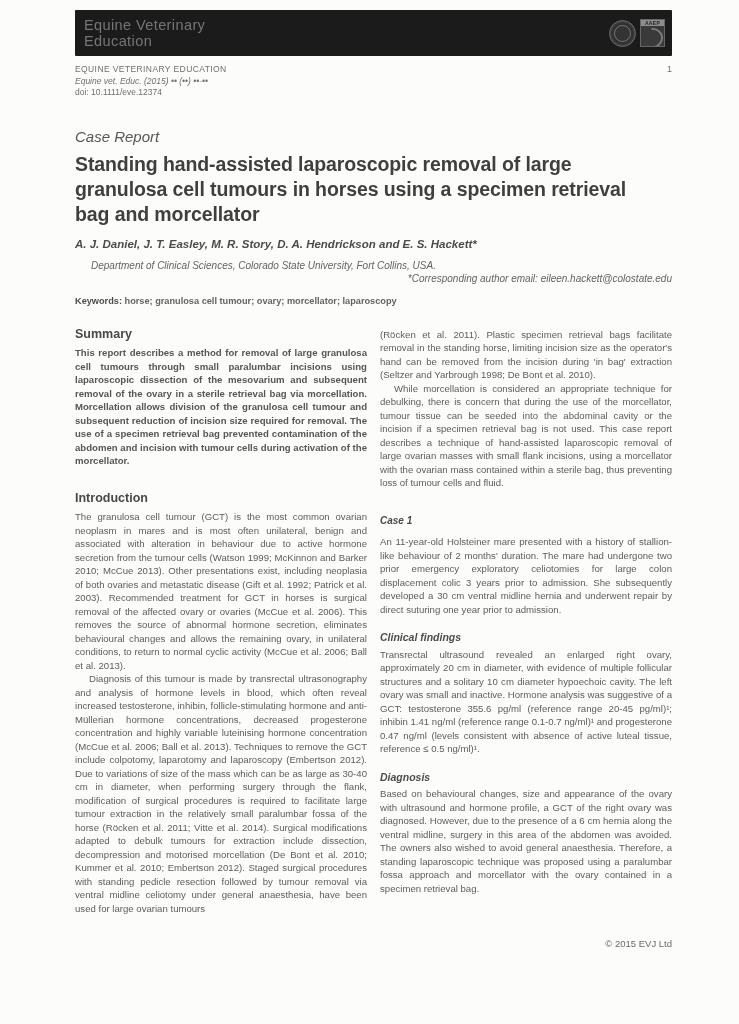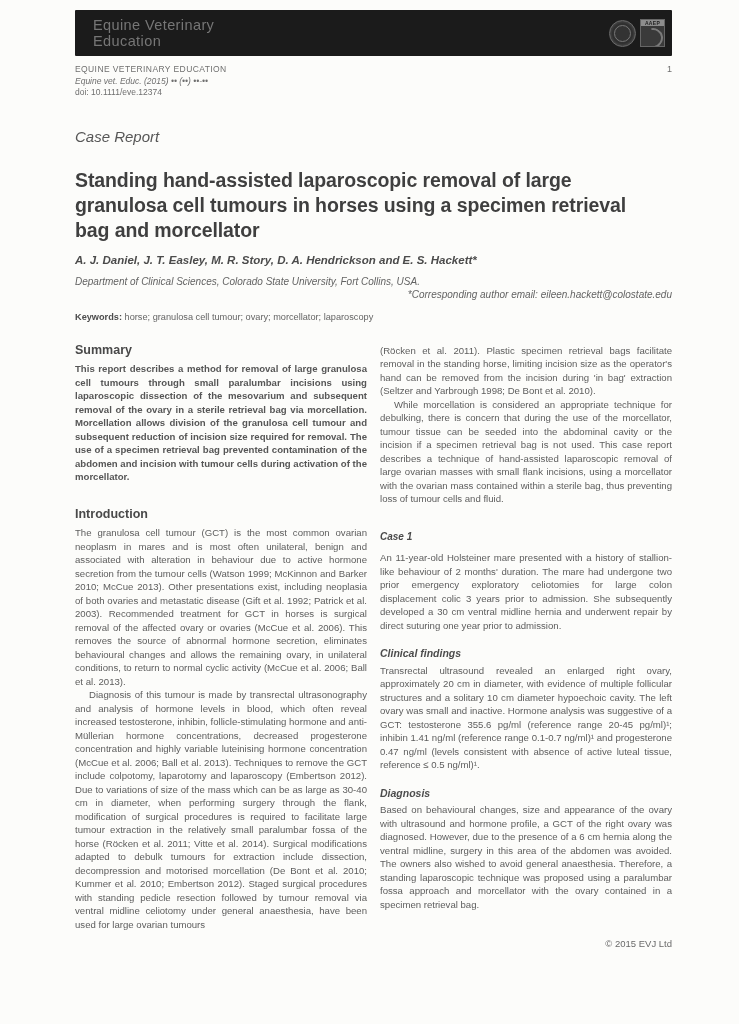--- a/index.html
+++ b/index.html
@@ -14,21 +14,21 @@
   }
   .content { position:absolute; left:75px; top:10px; width:597px; }
 
   
   .banner {
     height:46px; background:#1b1b1b;
     display:flex; justify-content:space-between; align-items:center;
     padding:0 7px 0 9px; box-sizing:border-box;
     border-radius:1px;
   }
-  .banner-title { color:#767676; font-size:14.5px; line-height:16px; letter-spacing:0.4px;margin-left:9px; }
+  .banner-title { color:#767676; font-size:14.5px; line-height:16px; letter-spacing:0.4px; }
   .banner-logos { display:flex; align-items:center; gap:4px; }
   .seal {
     width:27px; height:27px; border-radius:50%;
     background:radial-gradient(circle at 50% 50%, #555 0%, #2e2e2e 55%, #444 70%, #262626 100%);
     border:1.5px solid #6a6a6a; box-sizing:border-box;
     display:flex; align-items:center; justify-content:center;
   }
   .seal-inner { width:15px; height:15px; border-radius:50%; border:1px solid #777; background:#333; }
   .sq-logo {
     width:25px; height:28px; background:#3a3a3a; border:1px solid #666;
@@ -46,21 +46,21 @@
 
   
   .section-label { margin-top:29px; font-style:italic; font-size:15px; color:#565656; }
   .article-title {
     margin-top:7px; font-size:19.5px; font-weight:bold; line-height:25px;
     color:#3f3f3f; letter-spacing:-0.1px; width:580px;
   }
   .authors { margin-top:11px; font-size:11.5px; font-weight:bold; font-style:italic; color:#4b4b4b; }
   .affiliation { margin-top:9px; font-size:10px; font-style:italic; line-height:13px; color:#636363; }
   .corresponding { font-size:10px; font-style:italic; line-height:13px; color:#636363;text-align:right; }
-  .keywords { margin-top:11px; font-size:9.2px; color:#646464; }
+  .keywords { margin-top:11px; font-size:9.2px; color:#646464;font-weight:bold; }
   .keywords b { color:#4c4c4c; }
 
   
   .columns { display:flex; gap:13px; margin-top:22px; }
   .col { width:292px; font-size:9.6px; line-height:13.5px; text-align:justify; color:#5d5d5d; }
   .col p { margin:0; }
   .col p.indent { text-indent:14px; }
   h2.main { font-size:12.5px; font-weight:bold; color:#494949; margin:0 0 5px 0; text-align:left; }
   h2.main.space { margin-top:24px; }
   h2.case { font-size:10px; font-weight:bold; font-style:italic; color:#494949; margin:24px 0 8px 0; text-align:left; }
@@ -99,25 +99,25 @@
       <div class="mast-left">
         <div class="mast-journal">EQUINE VETERINARY EDUCATION</div>
         <div class="mast-citation">Equine vet. Educ. (2015) •• (••) ••-••</div>
         <div class="mast-doi">doi: 10.1111/eve.12374</div>
       </div>
       <div class="mast-page">1</div>
     </div>
 
     <div class="section-label">Case Report</div>
 
-    <h1 class="article-title" style="margin:23px 0 0 0;">Standing hand-assisted laparoscopic removal of large granulosa cell tumours in horses using a specimen retrieval bag and morcellator</h1>
+    <h1 class="article-title" style="margin:7px 0 0 0;">Standing hand-assisted laparoscopic removal of large granulosa cell tumours in horses using a specimen retrieval bag and morcellator</h1>
 
     <div class="authors">A. J. Daniel, J. T. Easley, M. R. Story, D. A. Hendrickson and E. S. Hackett*</div>
 
-    <div class="affiliation" style="margin-top:9px;">Department of Clinical Sciences, Colorado State University, Fort Collins, USA.</div>
+    <div class="affiliation" style="margin-top:9px;margin-left:16px;">Department of Clinical Sciences, Colorado State University, Fort Collins, USA.</div>
     <div class="corresponding">*Corresponding author email: eileen.hackett@colostate.edu</div>
 
     <div class="keywords">
       <b>Keywords:</b>
       <span>horse; granulosa cell tumour; ovary; morcellator; laparoscopy</span>
     </div>
 
     <div class="columns">
 
       <div class="col">

